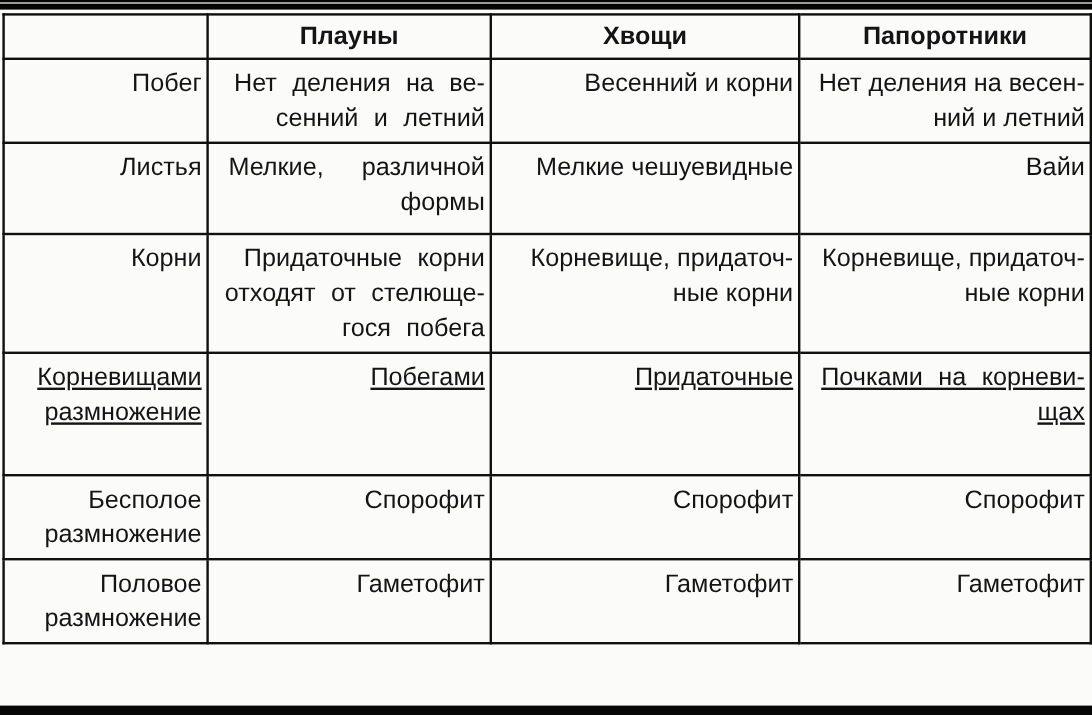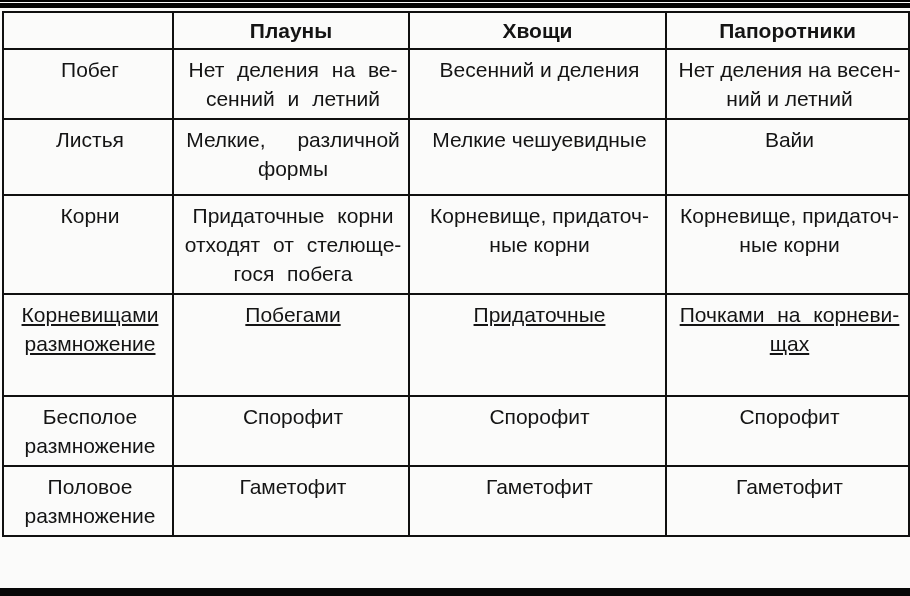--- a/index.html
+++ b/index.html
@@ -41,21 +41,21 @@
     border-collapse: collapse;
     table-layout: fixed;
   }
   .cmp th, .cmp td {
     border: 2px solid #101010;
     vertical-align: top;
     padding: 5px 4px 5px 8px;
     font-size: 21px;
     line-height: 29px;
     white-space: pre-line;
-    text-align: center;
+    text-align: right;
     overflow: hidden;
   }
   .cmp th {
     vertical-align: middle;
     text-align: center;
     font-weight: bold;
     padding: 4px 2px;
     line-height: 24px;
   }
   .cmp thead tr { height: 37px; }
@@ -92,21 +92,21 @@
       <th>Плауны</th>
       <th>Хвощи</th>
       <th>Папоротники</th>
     </tr>
   </thead>
   <tbody>
     <tr>
       <td>Побег</td>
       <td class="jsp">Нет деления на ве-
 сенний и летний</td>
-      <td>Весенний и деления</td>
+      <td>Весенний и корни</td>
       <td>Нет деления на весен-
 ний и летний</td>
     </tr>
     <tr>
       <td>Листья</td>
       <td class="jsp1">Мелкие, различной
 формы</td>
       <td>Мелкие чешуевидные</td>
       <td>Вайи</td>
     </tr>

